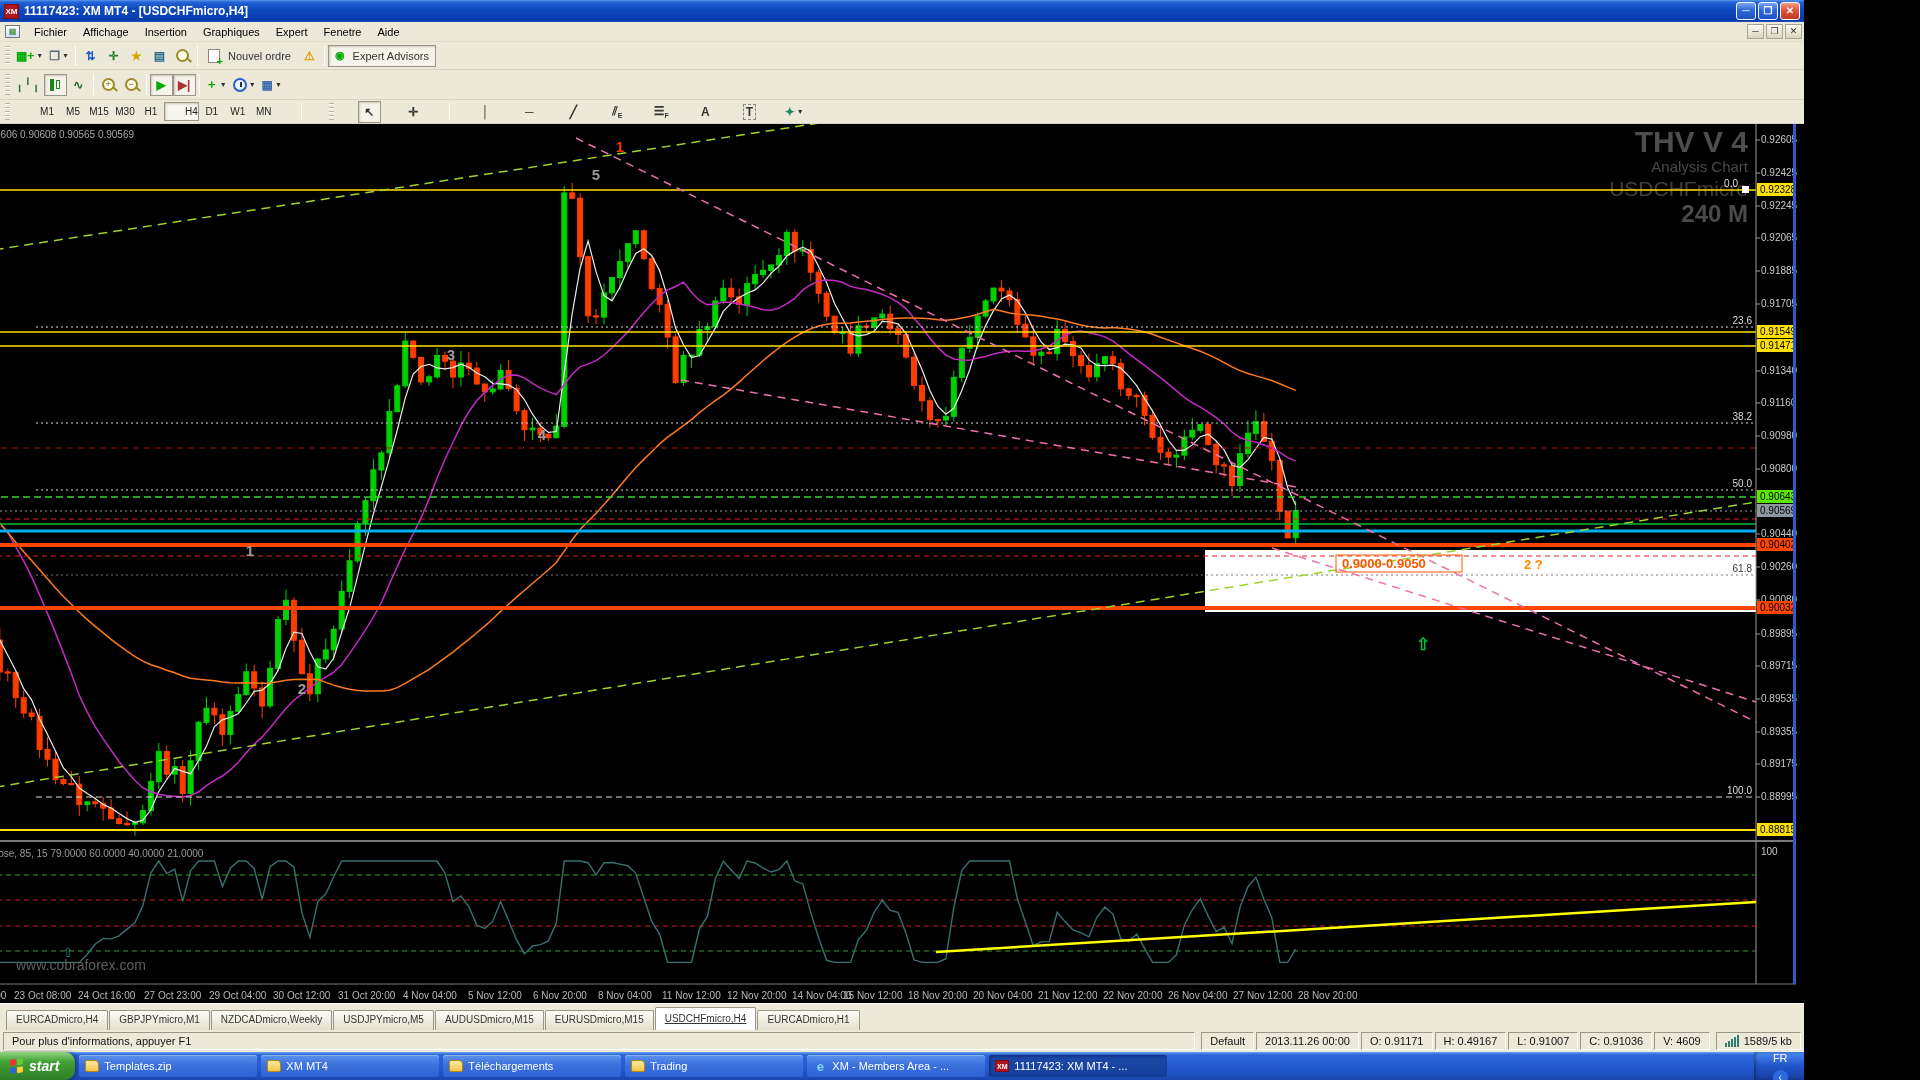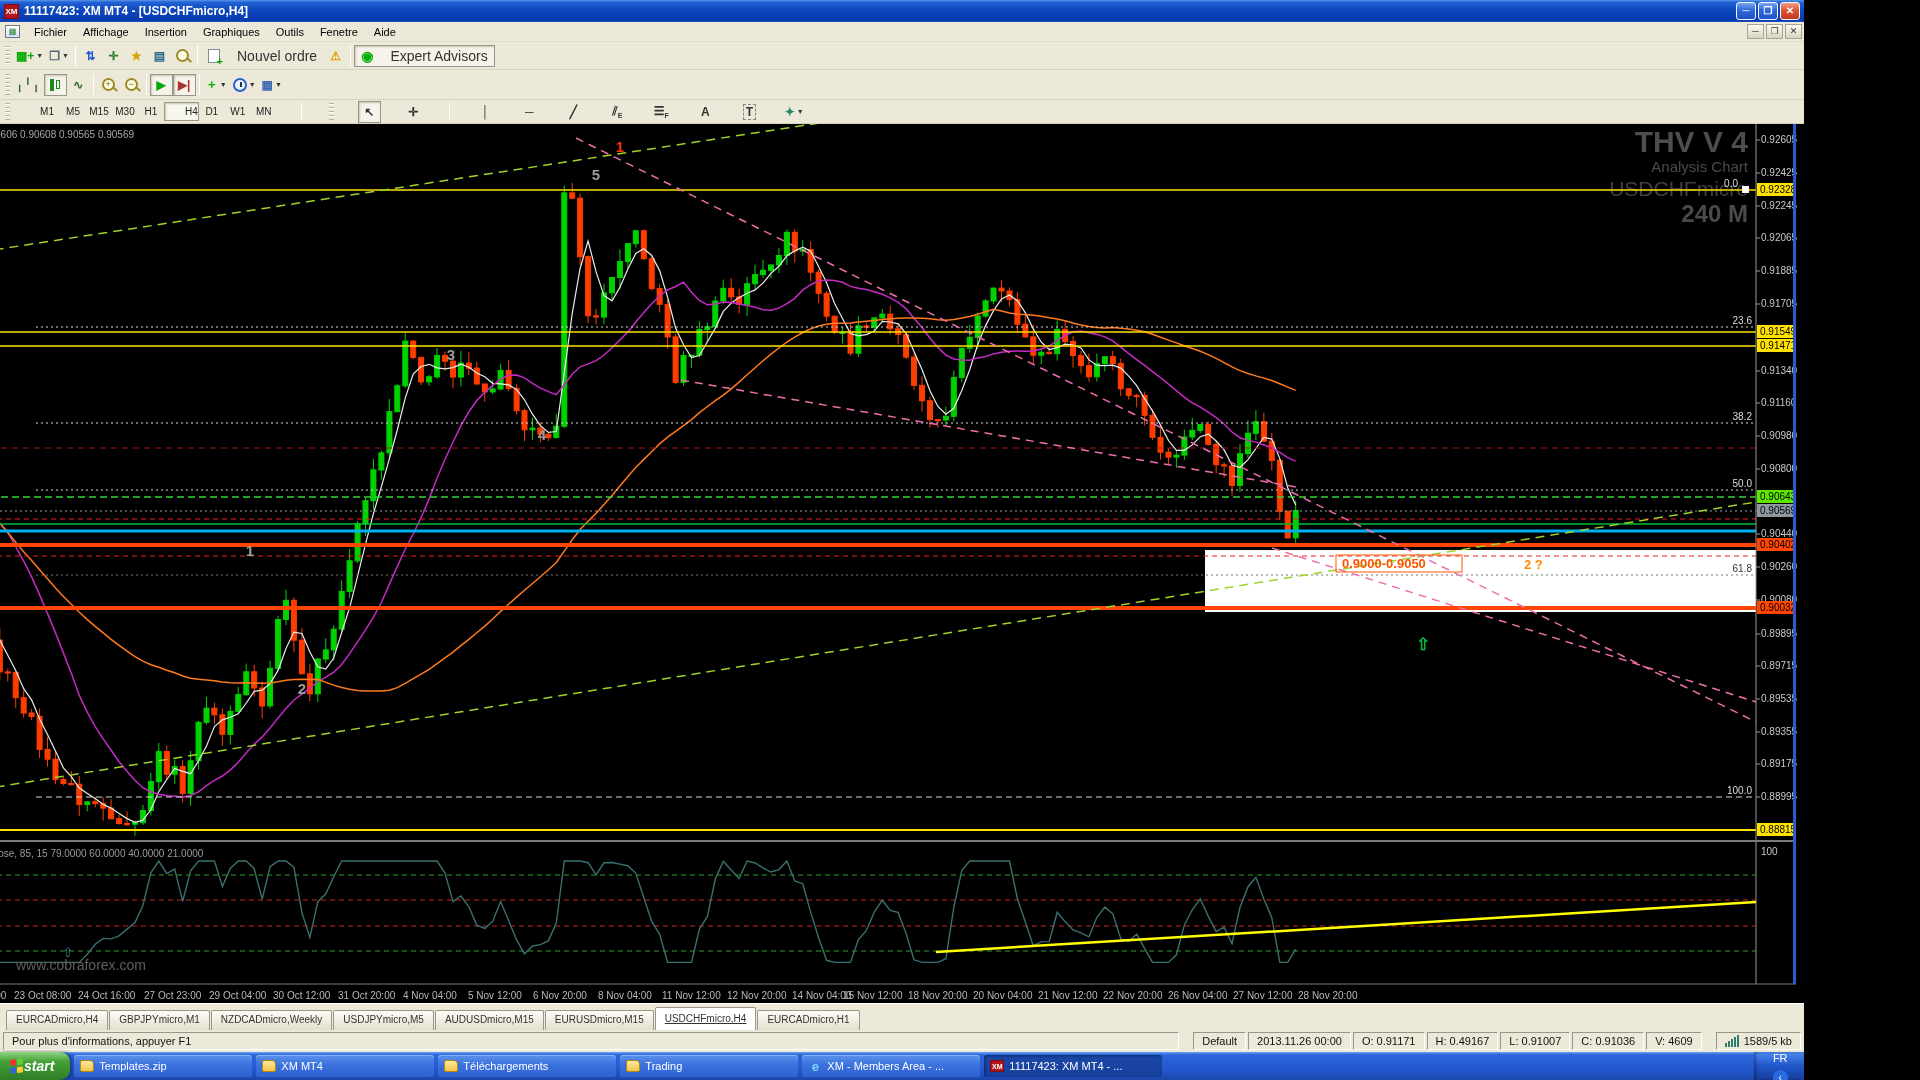--- a/index.html
+++ b/index.html
@@ -33,21 +33,21 @@
   #toolbar1 { height:28px; }
   #toolbar2 { height:30px; }
   #tfbar   { height:24px;gap:21px; }
   .grip { width:5px; height:70%; margin:0 3px;
     background:repeating-linear-gradient(180deg,#b8b4a0 0 1px,#fff 1px 2px,transparent 2px 4px); }
   .tsep { width:1px; height:75%; background:#b6b2a0; border-right:1px solid #fff; margin:0 3px; }
   .tbtn { min-width:23px; height:22px; display:flex; align-items:center; justify-content:center; font-size:12px;
     border:1px solid transparent; color:#333; padding:0 2px; position:relative; }
   .tbtn.pressed { border:1px solid #9a968a; background:#f6f4ea; box-shadow:inset 1px 1px 2px #c9c5b4; }
   .tbtn .dd { font-size:7px; color:#333; margin-left:2px; }
-  .tbtn.labeled { font-size:14px; padding:0 6px; gap:17px; }
+  .tbtn.labeled { font-size:11px; padding:0 6px; gap:8px; }
   .tfbtn { min-width:26px; height:19px; font-size:10px; display:flex; align-items:center; justify-content:center;
     border:1px solid transparent; color:#222; }
   .tfbtn.active { border:1px solid #9a968a; background:#f8f7ef; box-shadow:inset 1px 1px 2px #c9c5b4;padding-left:20px; }
   .gi { font-weight:bold; }
   .ico-mag { width:13px; height:13px; border:2px solid #9a8a28; border-radius:50%; background:#fffce6;
     font-size:9px; line-height:9px; text-align:center; color:#6a5c10; position:relative; }
   .ico-mag::after { content:''; position:absolute; width:6px; height:2px; background:#9a8a28; right:-5px; bottom:-1px;
     transform:rotate(40deg); }
   .ico-clock { width:14px; height:14px; border:2px solid #2a5fd0; border-radius:50%; background:#eef4ff; position:relative; }
   .ico-clock::after { content:''; position:absolute; left:5px; top:2px; width:2px; height:5px; background:#234; }
@@ -62,33 +62,33 @@
 
   
   #tabbar { height:27px; background:#ece9d8; display:flex; align-items:flex-end; padding:2px 0 0 6px;
     border-top:1px solid #fff; }
   .tab { height:20px; font-size:10px; color:#333; padding:3px 9px 0 9px; border:1px solid #9a968a; border-bottom:none;
     background:linear-gradient(180deg,#fdfcf6,#e2dfce); margin-right:1px; border-radius:2px 2px 0 0; white-space:nowrap; }
   .tab.active { height:23px; background:#fff; font-size:10px; padding-top:5px;text-decoration:underline; }
 
   
   #statusbar { height:22px; background:#ece9d8; display:flex; align-items:center; font-size:11px; color:#111;
-    padding:1px 3px; gap:14px; }
+    padding:1px 3px; gap:6px; }
   .scell { border:1px solid; border-color:#9a968a #fff #fff #9a968a; height:18px; display:flex; align-items:center;
     padding:0 8px; white-space:nowrap; }
   .scell.grow { flex:1; }
   .bars-ico { display:flex; align-items:flex-end; gap:1px; height:12px; margin-right:5px; }
   .bars-ico i { display:block; width:2px; background:#2e7d6e; }
 
   
   #taskbar { height:28px; background:linear-gradient(180deg,#6ba3f5 0%,#2b66d9 10%,#2458cf 60%,#1a47ad 100%);
     display:flex; align-items:center; }
   #startbtn { height:28px; padding:0 16px 0 10px; border-radius:0 10px 10px 0;
     background:linear-gradient(180deg,#90d383 0%,#43a136 35%,#2f7d26 100%); color:#fff; font-size:14px;
-    font-weight:bold; font-style:italic; display:flex; align-items:center; 
+    font-weight:bold; font-style:italic; display:flex; align-items:center; gap:5px;
     box-shadow:2px 0 4px rgba(0,0,0,.4); }
   .flag { width:14px; height:14px; display:grid; grid-template-columns:6px 6px; grid-gap:1px; transform:skewY(-6deg); }
   .flag i { display:block; height:6px; border-radius:1px; }
   .flag i:nth-child(1){background:#e33;} .flag i:nth-child(2){background:#6c3;}
   .flag i:nth-child(3){background:#36c;} .flag i:nth-child(4){background:#fc3;}
   .taskbtn { width:178px; height:22px; margin-left:4px; border-radius:3px; font-size:11px; color:#fff;
     background:linear-gradient(180deg,#5c92ec,#3b71dd 45%,#2f62d2); box-shadow:inset 0 1px 0 #86b2f2;
     display:flex; align-items:center; gap:5px; padding:0 6px; white-space:nowrap; overflow:hidden; }
   .taskbtn.active { background:linear-gradient(180deg,#1c48a8,#16409c); box-shadow:inset 1px 1px 3px #0b2a6e; }
   .tico { width:14px; height:12px; flex:0 0 auto; display:flex; align-items:center; justify-content:center;
@@ -110,21 +110,21 @@
     <span class="appicon">XM</span>
     <span>11117423: XM MT4 - [USDCHFmicro,H4]</span>
     <span class="spacer"></span>
     <span class="winbtn">─</span>
     <span class="winbtn">❐</span>
     <span class="winbtn close">✕</span>
   </div>
 
   <div id="menubar">
     <span class="chicon">▦</span>
-    <span id="menu-items"><span class="menu-item">Fichier</span><span class="menu-item">Affichage</span><span class="menu-item">Insertion</span><span class="menu-item">Graphiques</span><span class="menu-item">Outils</span><span class="menu-item">Fenetre</span><span class="menu-item">Aide</span></span>
+    <span id="menu-items"><span class="menu-item">Fichier</span><span class="menu-item">Affichage</span><span class="menu-item">Insertion</span><span class="menu-item">Graphiques</span><span class="menu-item">Expert</span><span class="menu-item">Fenetre</span><span class="menu-item">Aide</span></span>
     <span class="spacer"></span>
     <span class="mdibtn">─</span>
     <span class="mdibtn">❐</span>
     <span class="mdibtn">✕</span>
   </div>
 
   <div id="toolbar1" class="toolbar">
     <span class="grip"></span>
     <span class="tbtn">
         <span class="gi" style="color:#0a0">▦+</span>

